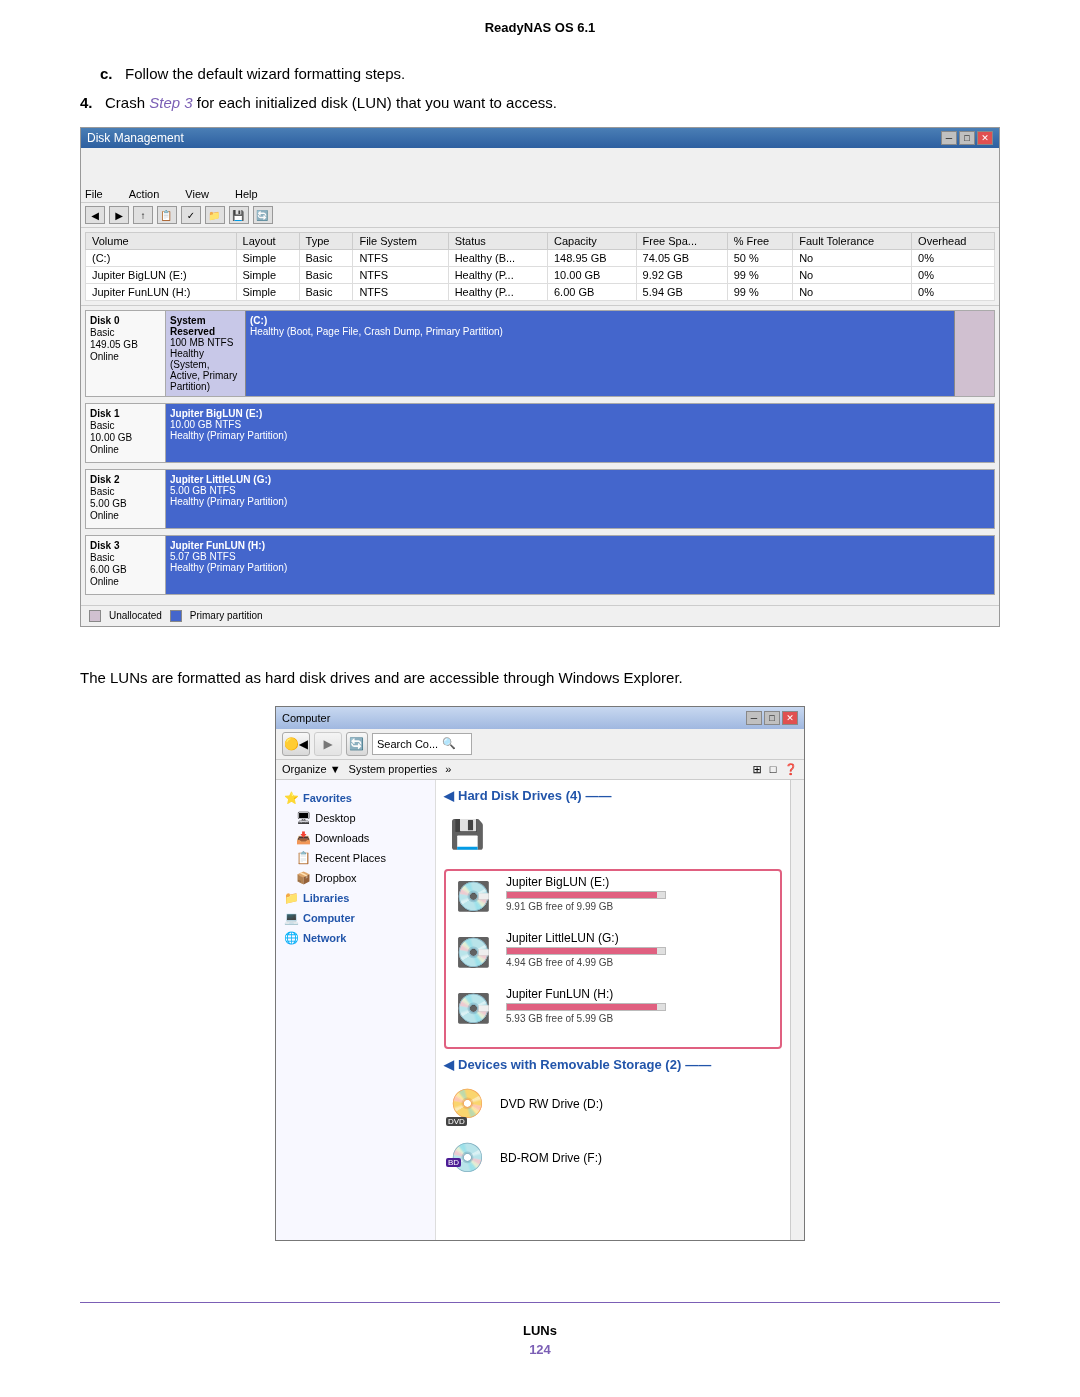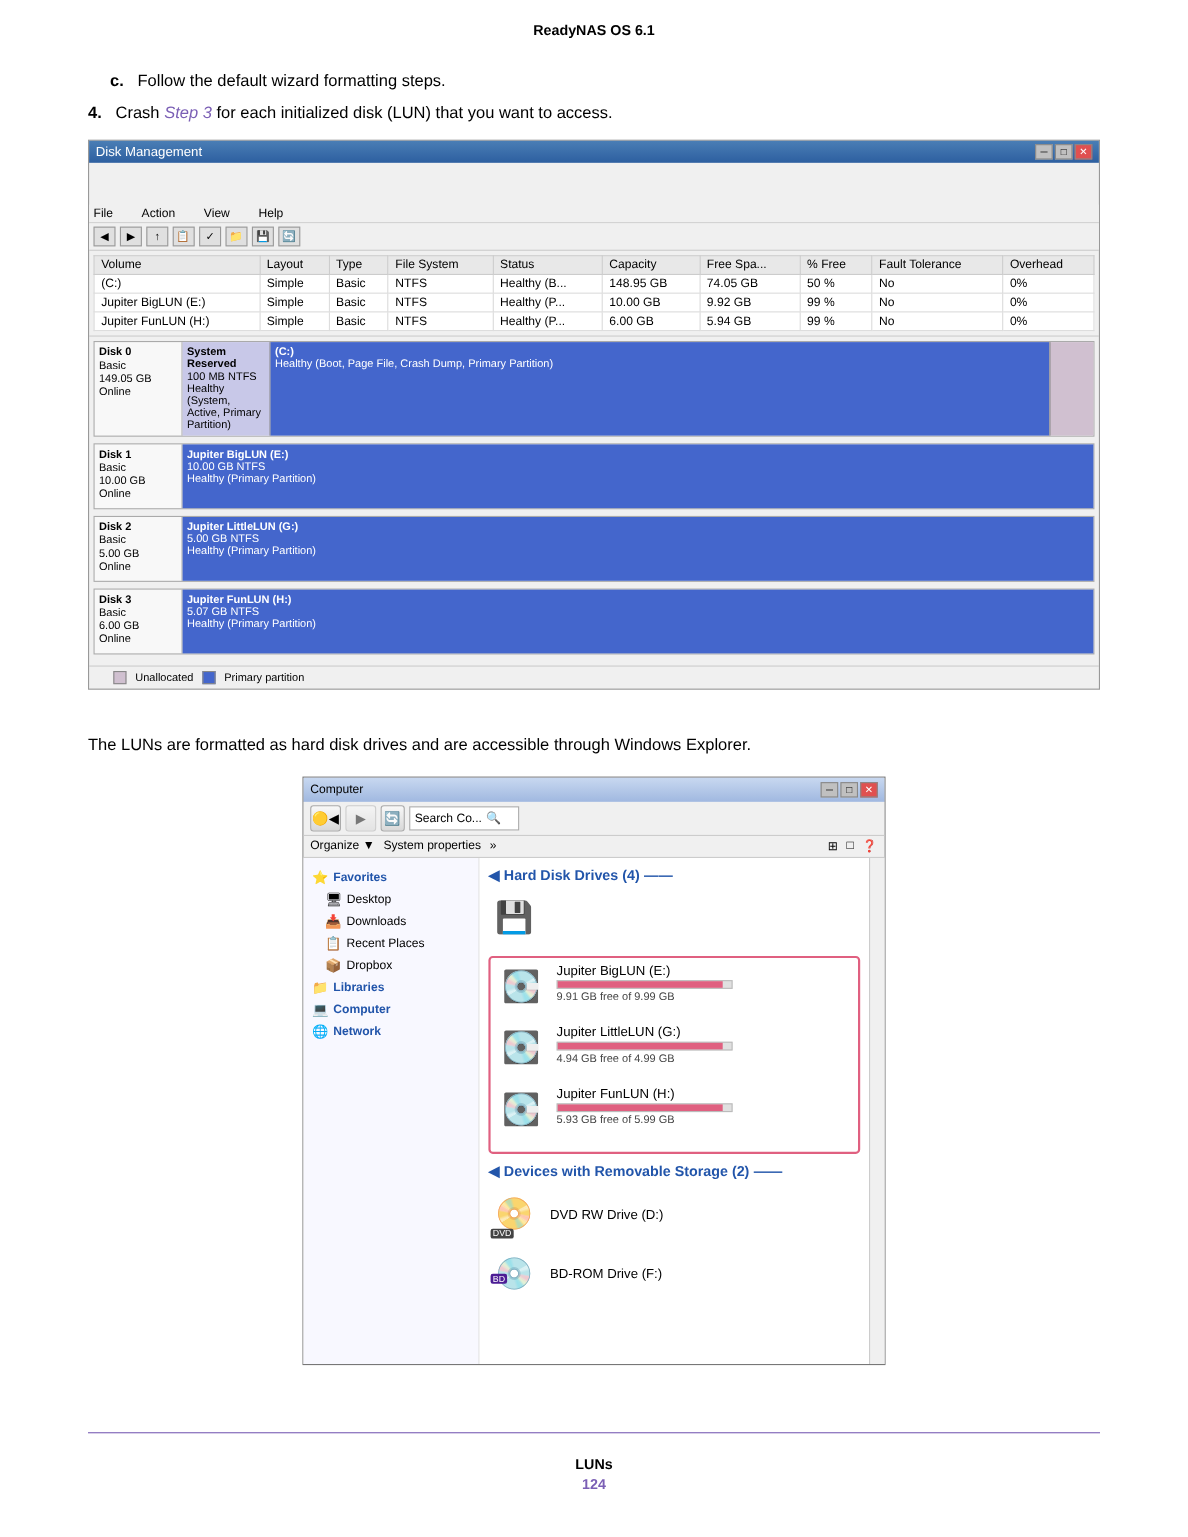--- a/index.html
+++ b/index.html
@@ -176,23 +176,23 @@
     }
     .partition-unalloc {
       width: 40px;
       min-width: 40px;
       background: #d0c0d0;
       border-left: 1px solid #888;
       font-size: 9px;
       padding: 2px;
     }
     .disk-legend {
-      padding: 4px 22px;
-      display: flex;
-      align-items: center;
+      padding: 4px 8px;
+      display: flex;
+      align-items: flex-start;
       gap: 8px;
       font-size: 10px;
       border-top: 1px solid #ccc;
     }
     .legend-box {
       width: 12px; height: 12px;
       display: inline-block;
     }
     .legend-unalloc { background: #d0c0d0; border: 1px solid #888; }
     .legend-primary { background: #4466cc; border: 1px solid #888; }

